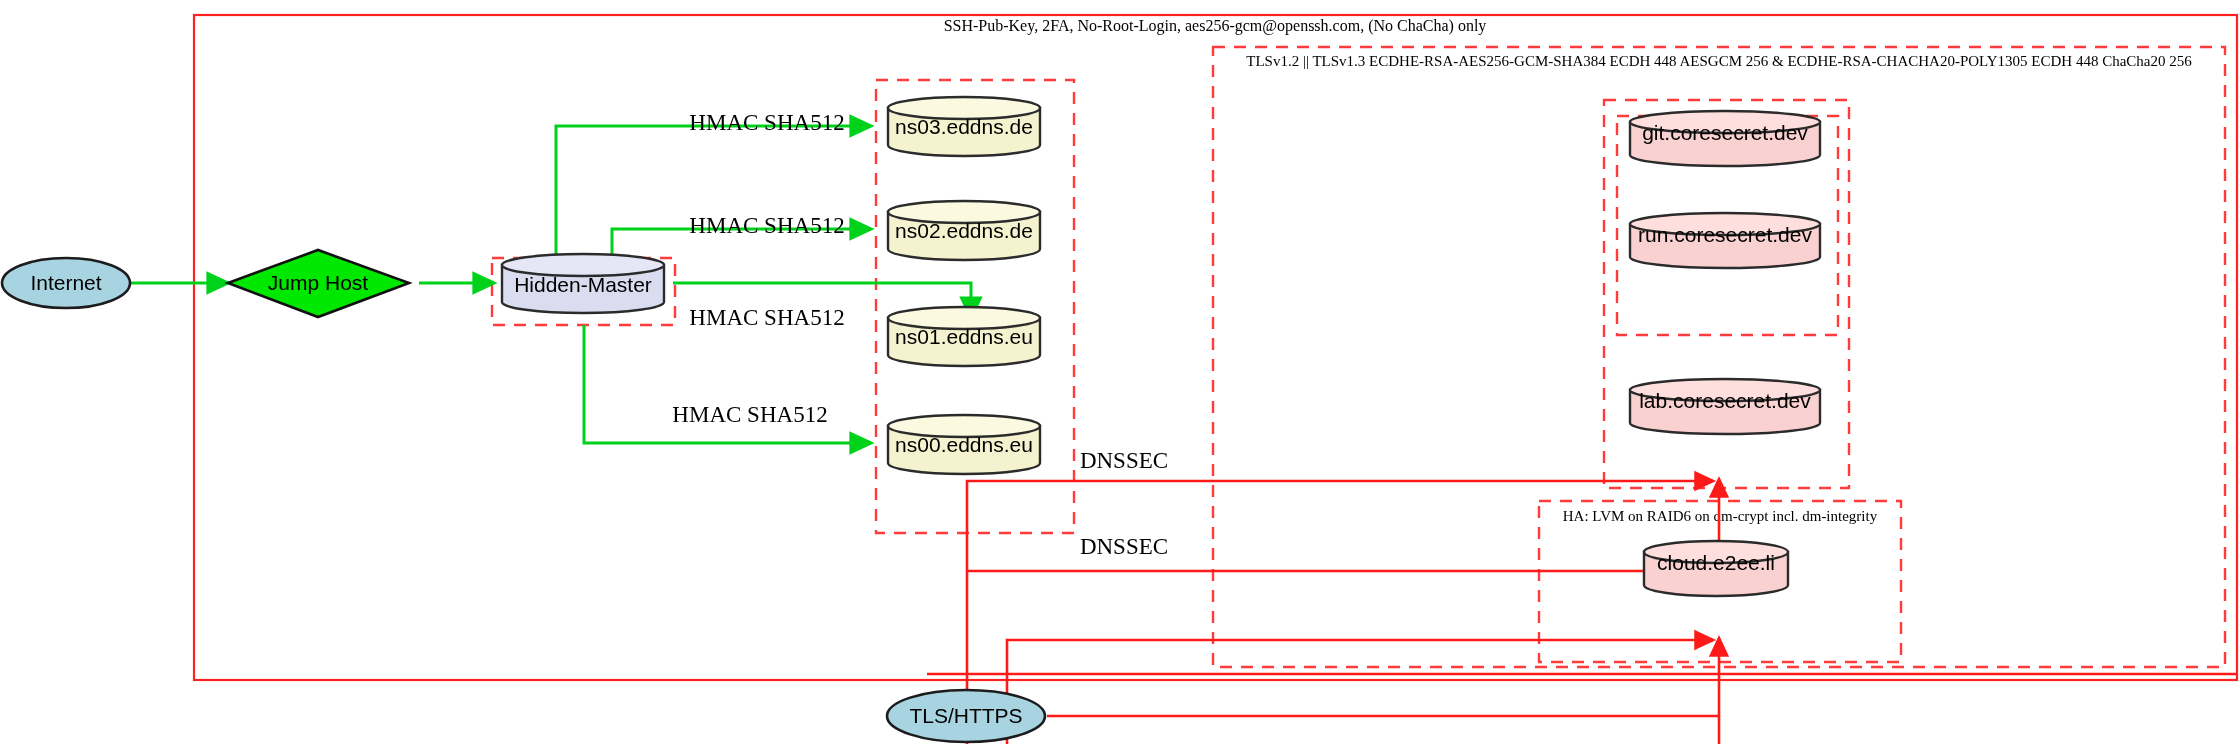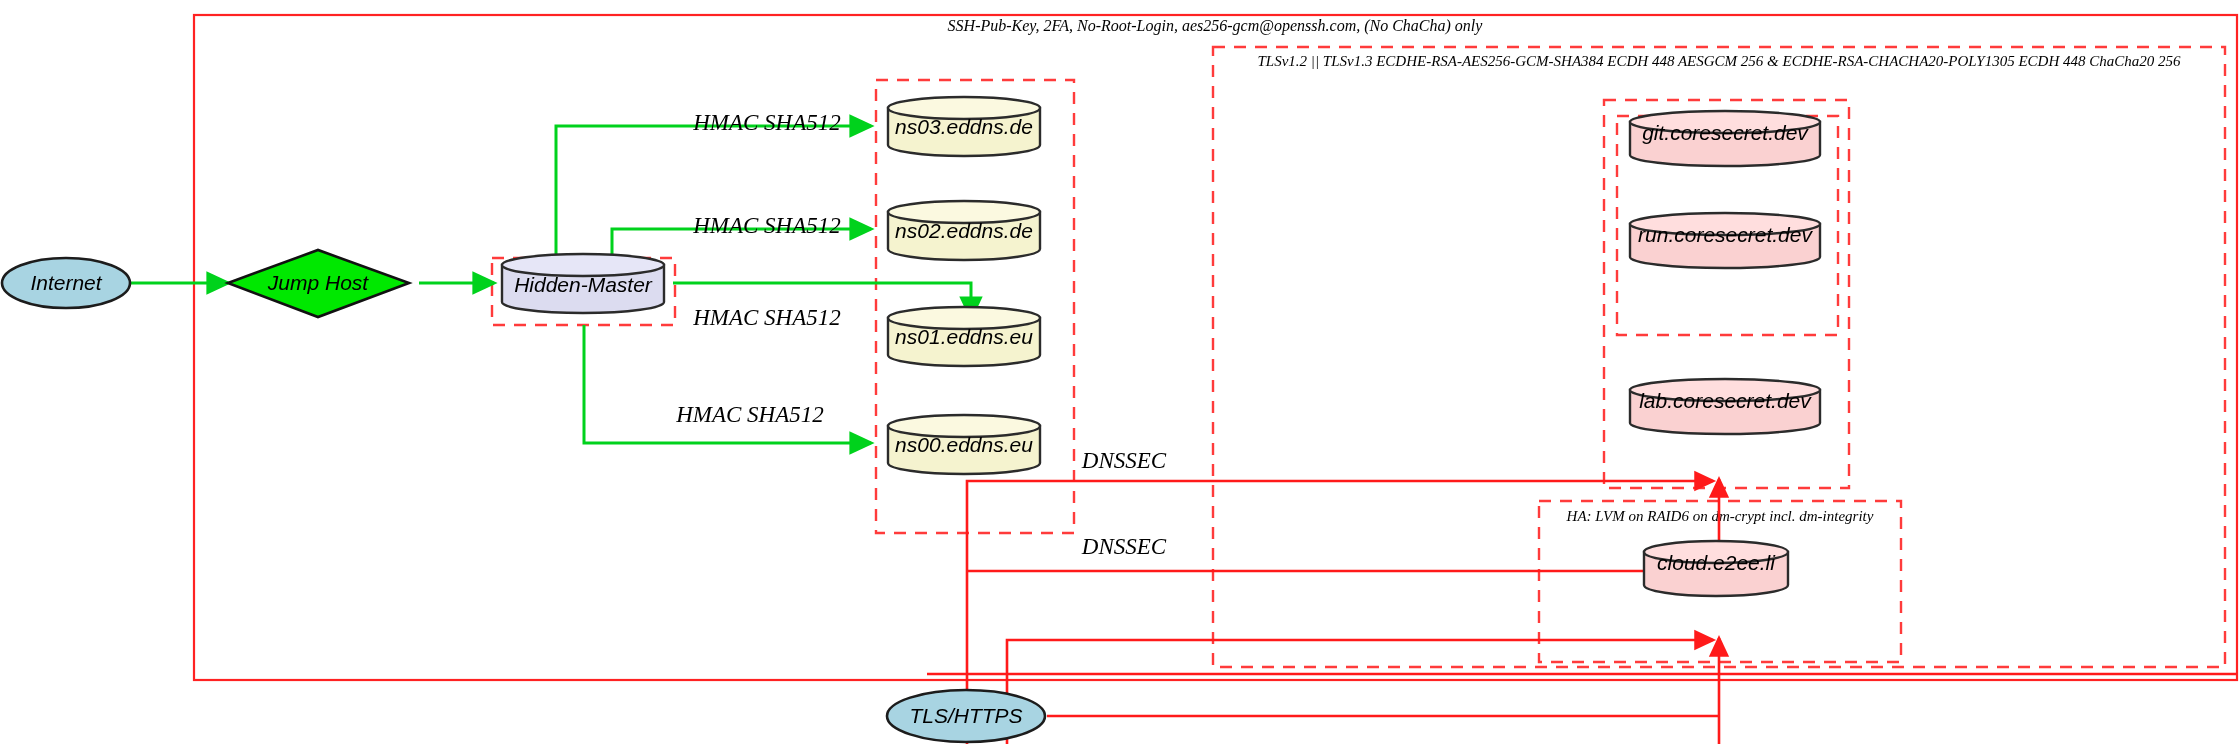--- a/index.html
+++ b/index.html
@@ -1,17 +1,17 @@
 <!DOCTYPE html>
 <html><head>
 <meta charset="utf-8">
 <style>
   html,body{margin:0;padding:0;background:#ffffff;}
   body{width:2240px;height:744px;overflow:hidden;font-family:"Liberation Sans",sans-serif;}
-  #stage{position:relative;width:2240px;height:744px;background:#fff;font-style:italic;}
+  #stage{position:relative;width:2240px;height:744px;background:#fff;}
   svg#diagram{position:absolute;left:0;top:0;width:2240px;height:744px;display:block;}
   .node-label{font-family:"Liberation Sans",sans-serif;font-size:21px;fill:#000;text-anchor:middle;dominant-baseline:middle;}
   .edge-label{font-family:"Liberation Serif",serif;font-size:23px;fill:#000;text-anchor:middle;dominant-baseline:middle;}
   .box-label{font-family:"Liberation Serif",serif;font-size:15px;fill:#000;text-anchor:middle;dominant-baseline:middle;}
   .box-label-lg{font-family:"Liberation Serif",serif;font-size:16px;fill:#000;text-anchor:middle;dominant-baseline:middle;}
   .cluster-solid{fill:none;stroke:#ff2222;stroke-width:2.2;}
   .cluster-dashed{fill:none;stroke:#ff3b3b;stroke-width:2.4;stroke-dasharray:12 9;}
   .cyl-body{stroke:#2b2b2b;stroke-width:2.4;}
   .cyl-top{stroke:#2b2b2b;stroke-width:2.4;}
   .ell{stroke:#1c1c1c;stroke-width:2.6;}

